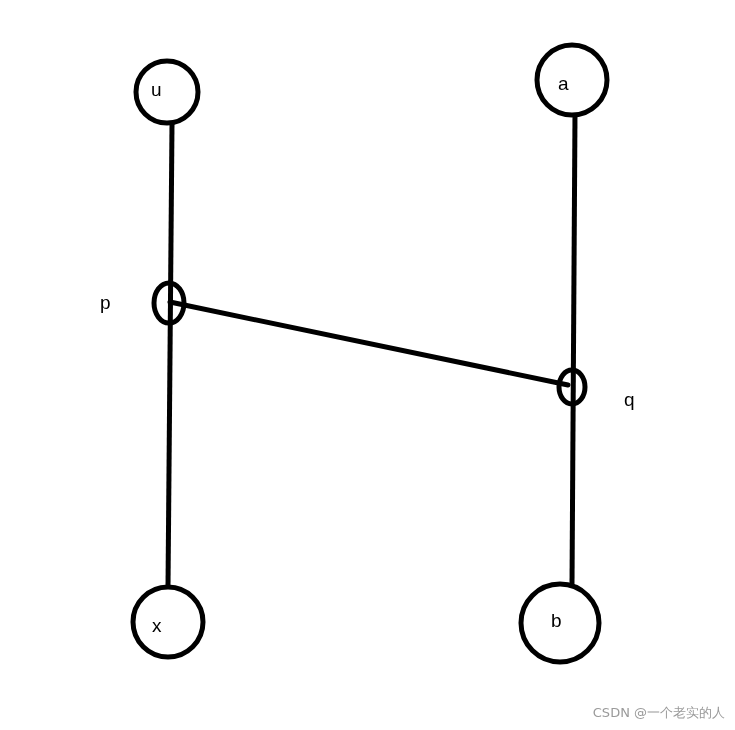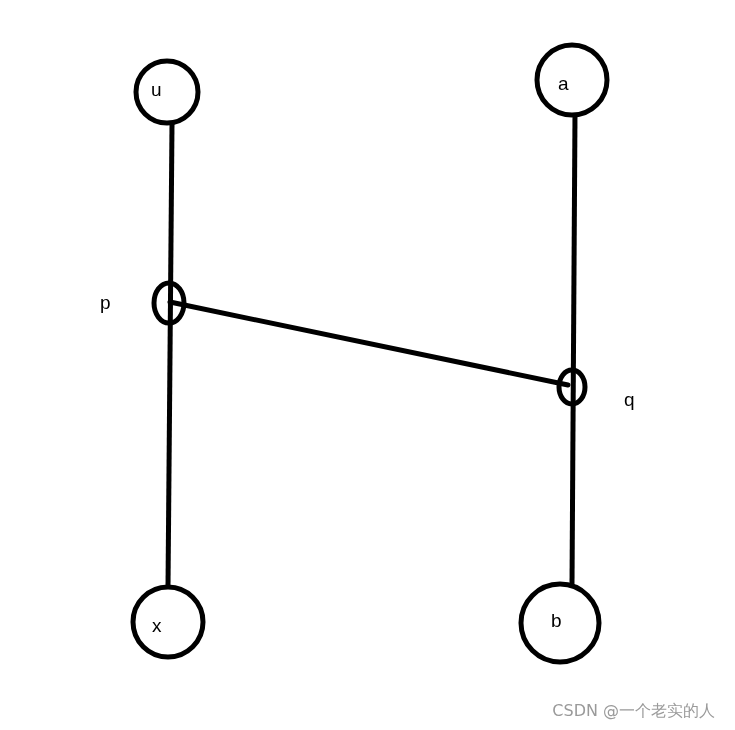--- a/index.html
+++ b/index.html
@@ -1,19 +1,19 @@
 <!DOCTYPE html>
 <html><head>
   <meta charset="utf-8">
   <style>
     html, body { margin: 0; padding: 0; background: #ffffff; }
     body { width: 735px; height: 730px; position: relative; overflow: hidden; font-family: "Liberation Sans", sans-serif; }
     svg { position: absolute; left: 0; top: 0; }
     .label { position: absolute; font-family: "Liberation Sans", sans-serif; font-size: 19px; color: #000; line-height: 1; }
-    .watermark { position: absolute; right: 20px; bottom: 8px; font-family: "DejaVu Sans", sans-serif; font-size: 16px; color: #9a9a9a; white-space: nowrap; }
+    .watermark { position: absolute; right: 10px; bottom: 8px; font-family: "DejaVu Sans", sans-serif; font-size: 13px; color: #9a9a9a; white-space: nowrap; }
   </style>
 </head>
 <body>
 
 <div>
   <svg width="735" height="730" viewBox="0 0 735 730">
 
     <line x1="172" y1="124" x2="168" y2="587" stroke="#000" stroke-width="5" stroke-linecap="butt"></line>
 
     <line x1="575" y1="114" x2="572" y2="585" stroke="#000" stroke-width="5" stroke-linecap="butt"></line>

